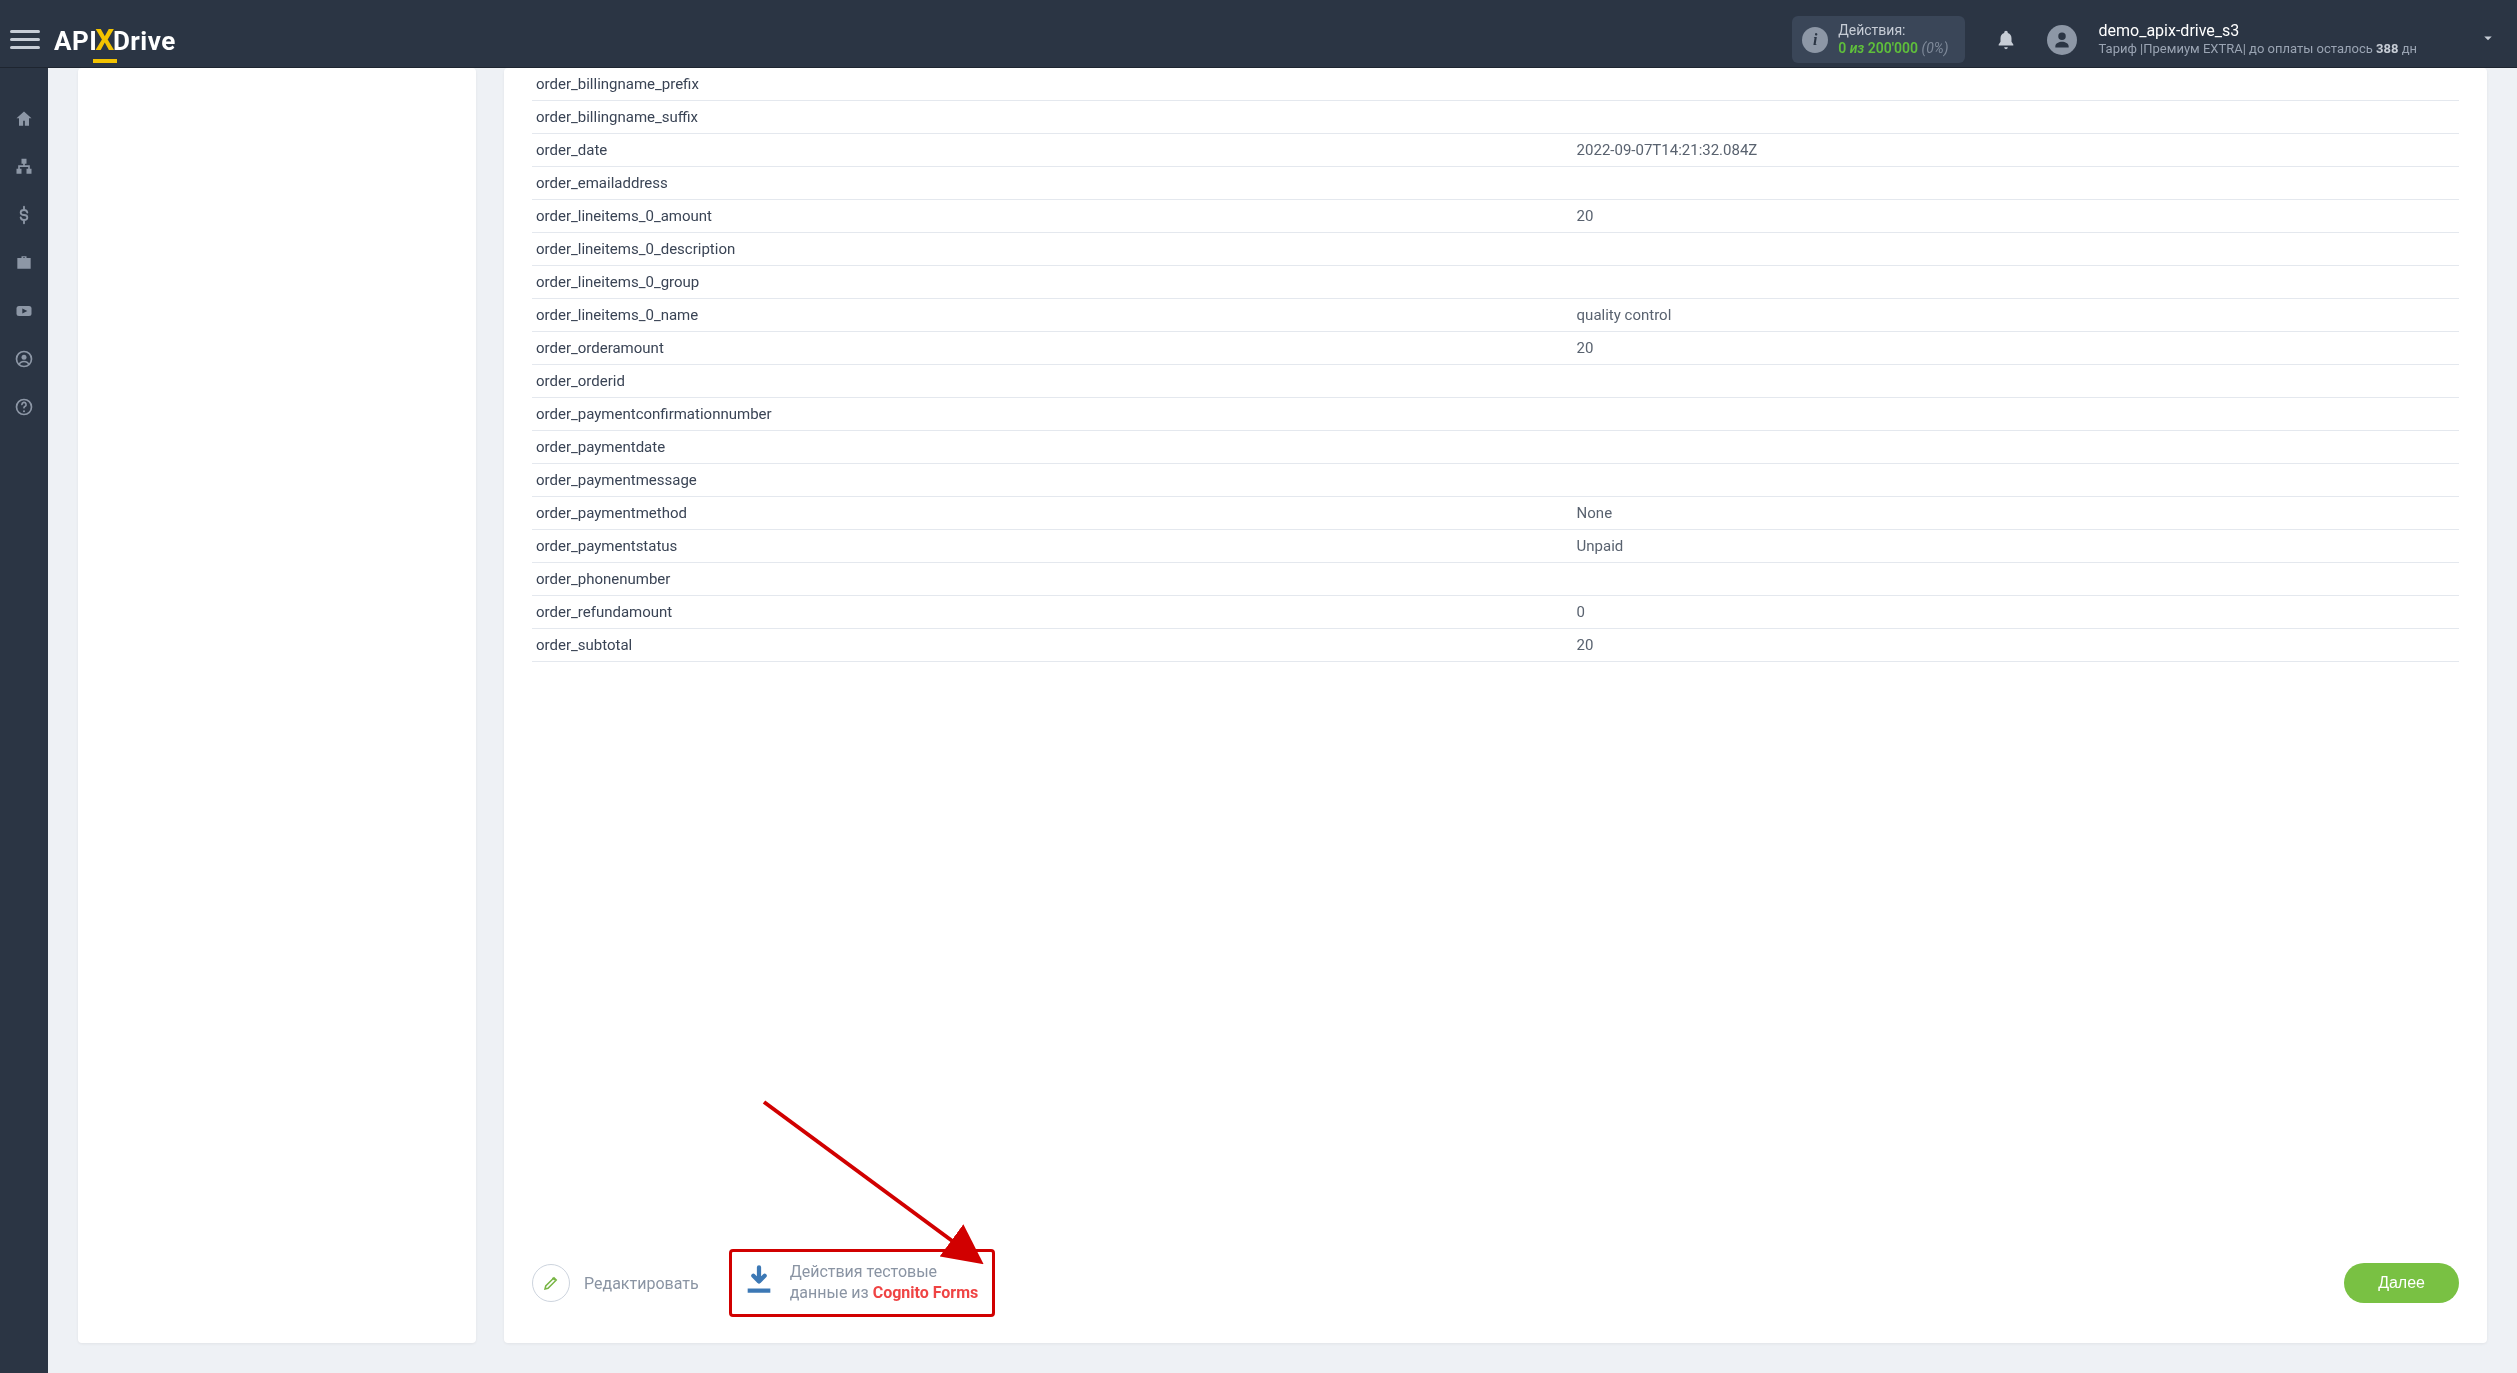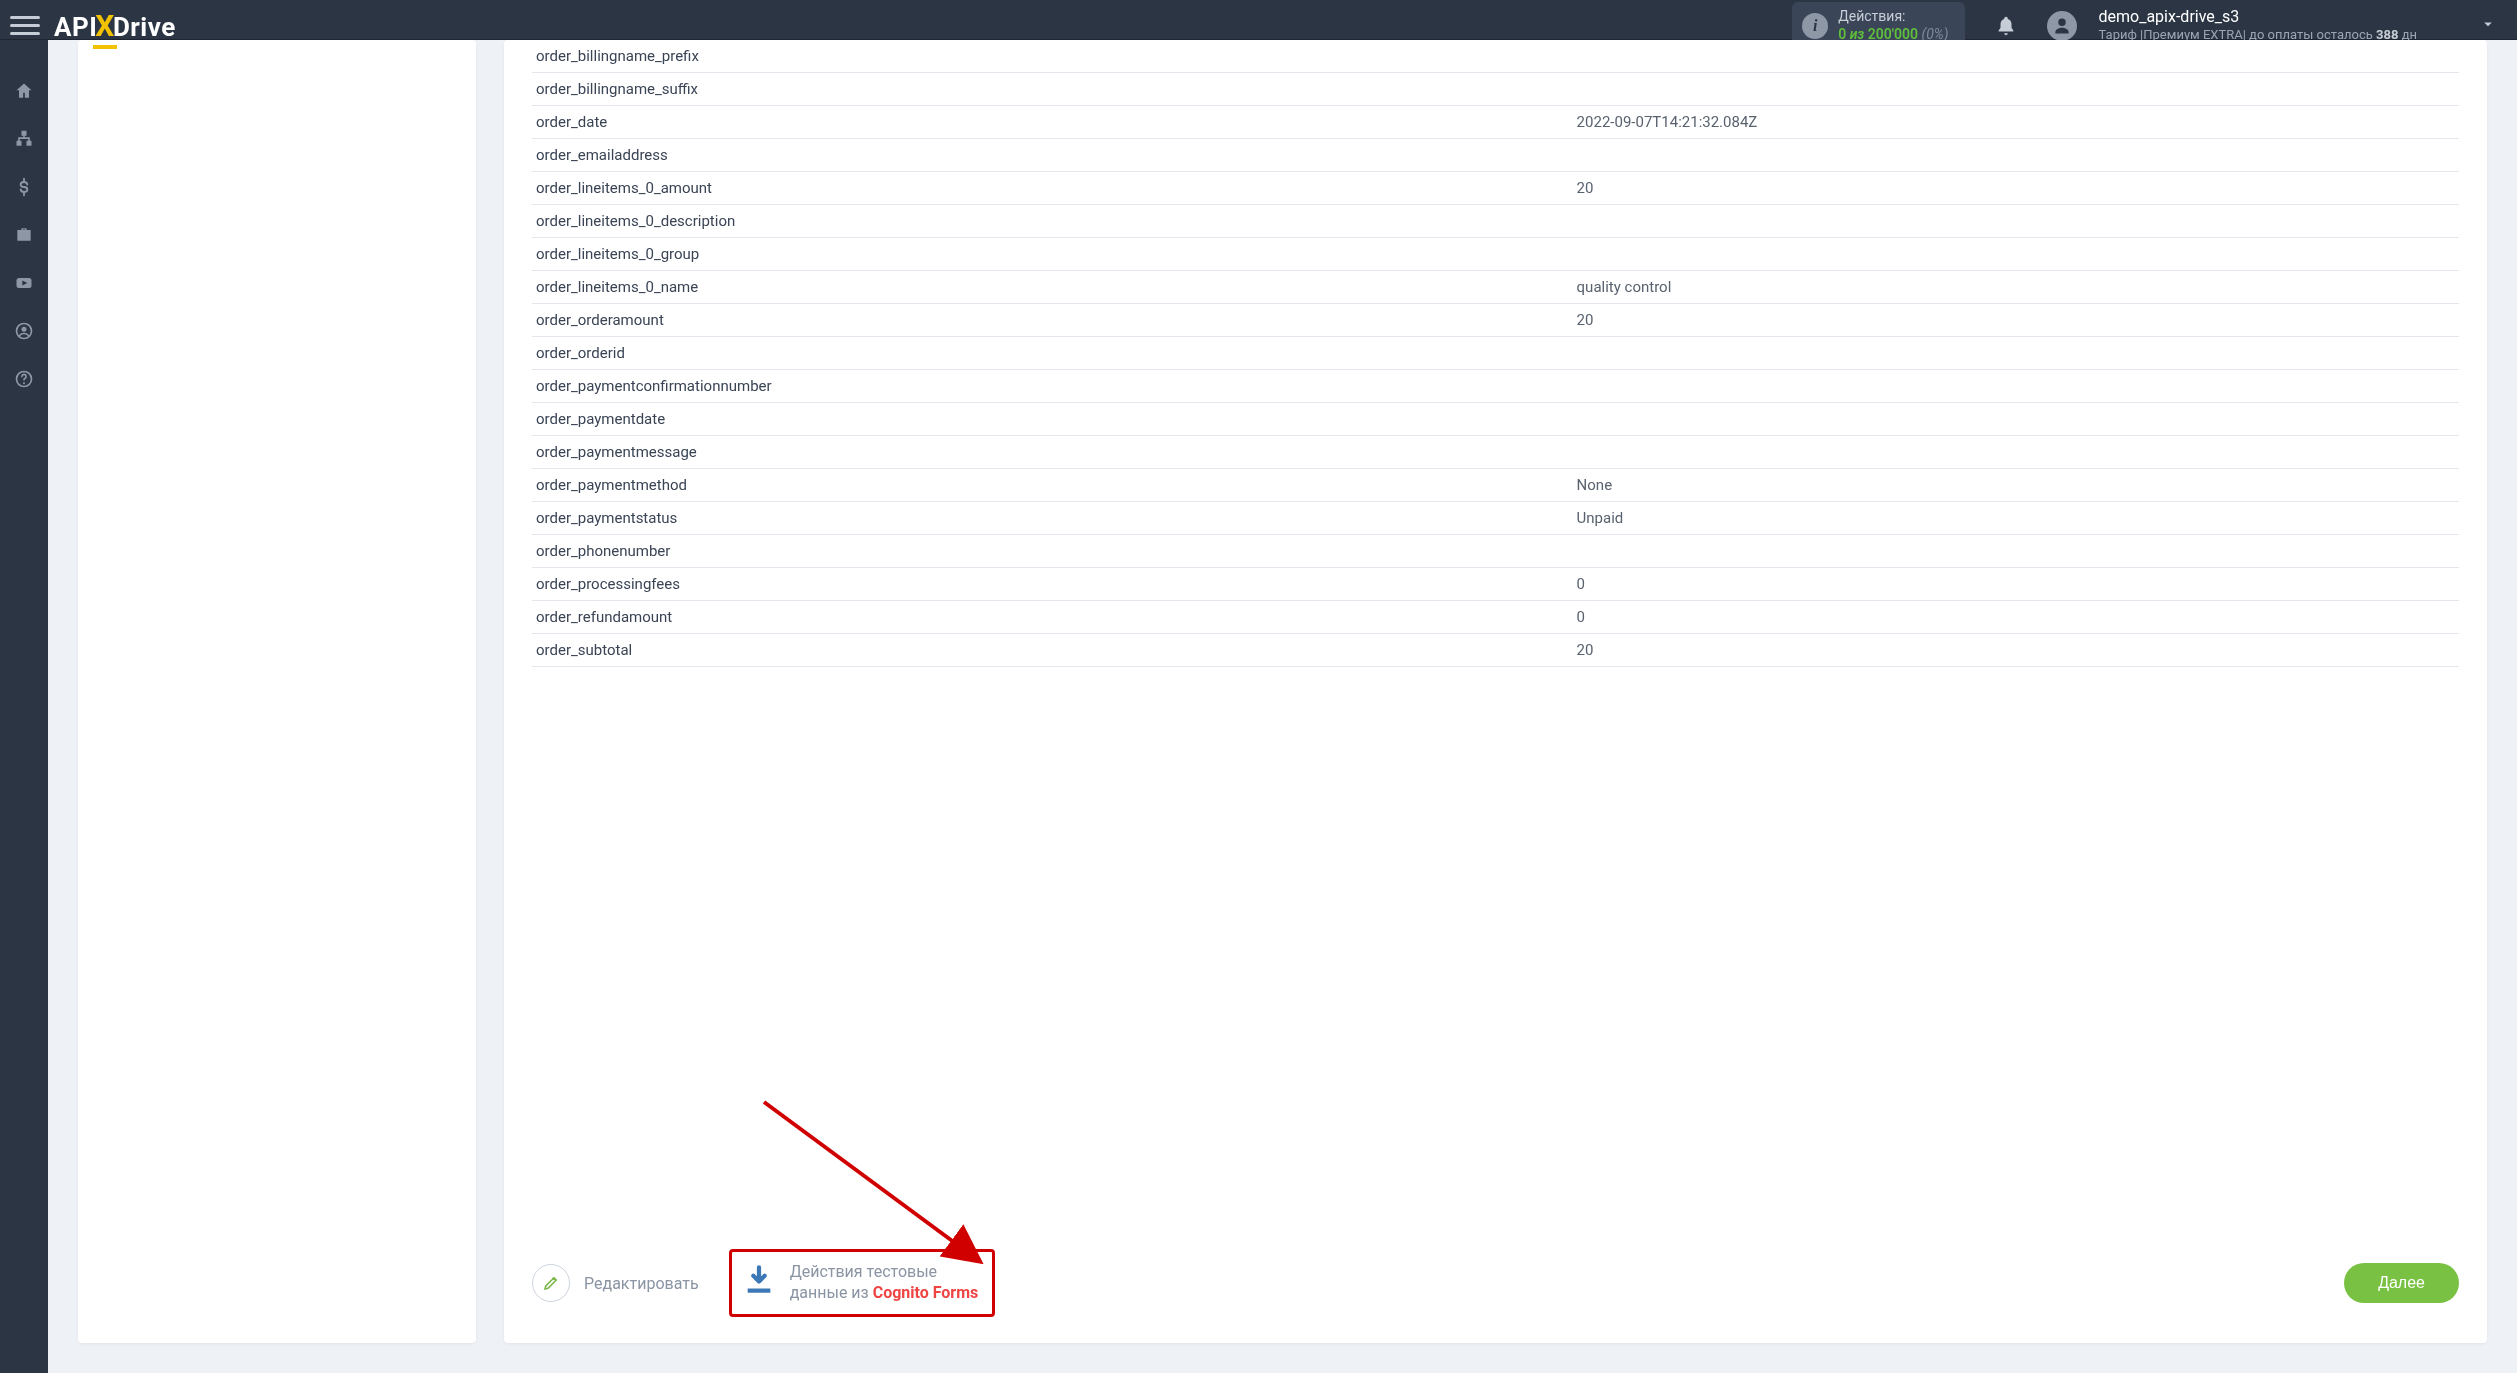--- a/index.html
+++ b/index.html
@@ -1,21 +1,21 @@
 <!DOCTYPE html>
 <html><head>
 <meta charset="utf-8">
 <style>
   * { box-sizing: border-box; margin: 0; padding: 0; }
   html, body { height: 100%; font-family: -apple-system, BlinkMacSystemFont, "Segoe UI", Roboto, Arial, sans-serif; background: #eef1f5; }
   body { display: flex; flex-direction: column; overflow: hidden; }
 
   
   .header {
-    height: 40px;
+    height: 68px;
     background: #2b3544;
     display: flex;
     align-items: center;
     padding: 12px 20px 0 10px;
     color: #fff;
     border-bottom: 1px solid #1e2530;
     flex-shrink: 0;
   }
   .hamburger { width: 30px; height: 30px; display:flex; flex-direction:column; justify-content:center; gap:5px; cursor:pointer; margin-right:14px; }
   .hamburger span { display:block; height:3px; background:#c7cdd6; border-radius:2px; }
@@ -256,24 +256,20 @@
               </tr>
               <tr>
                 <td>order_paymentstatus</td>
                 <td class="val">Unpaid</td>
               </tr>
               <tr>
                 <td>order_phonenumber</td>
                 <td class="val"></td>
               </tr>
               <tr>
-                <td>order_processingfees</td>
-                <td class="val">0</td>
-              </tr>
-              <tr>
                 <td>order_refundamount</td>
                 <td class="val">0</td>
               </tr>
               <tr>
                 <td>order_subtotal</td>
                 <td class="val">20</td>
               </tr>
             </tbody>
         </table>
       </div>

